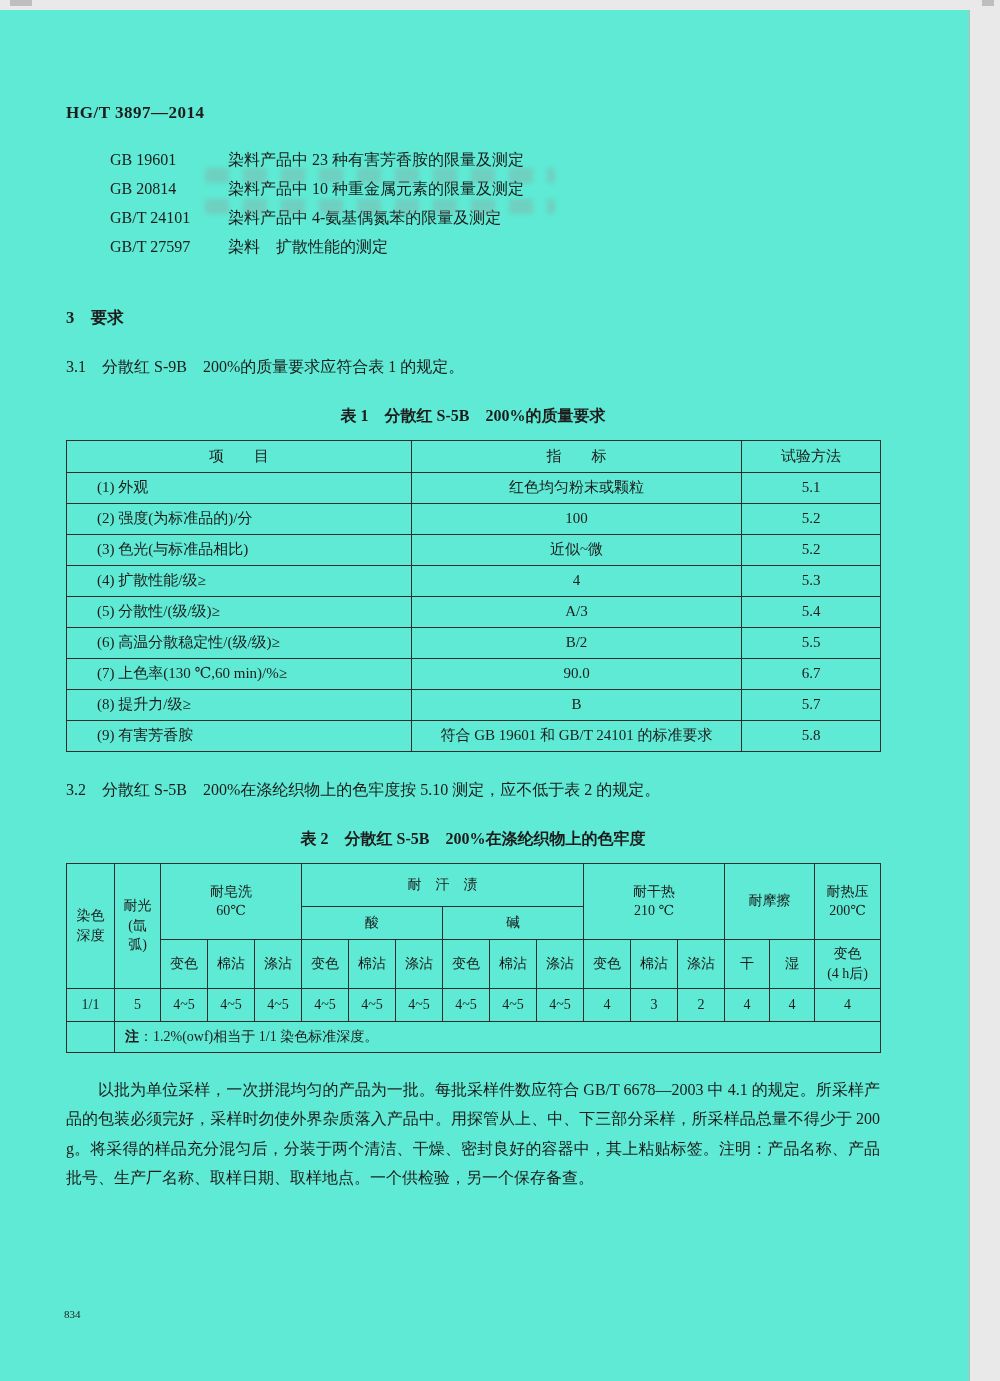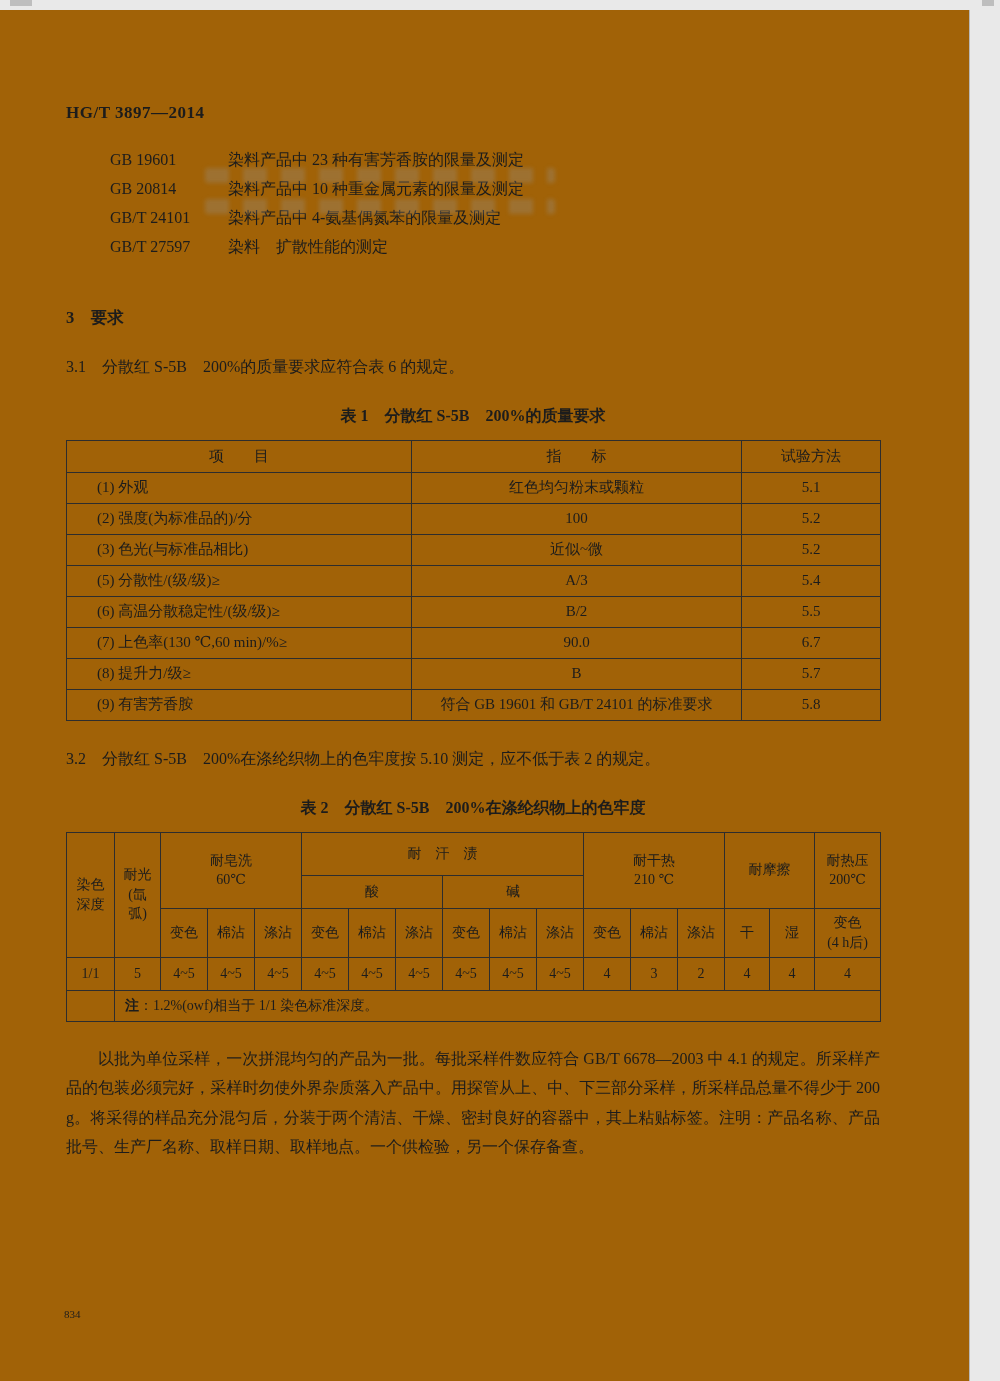--- a/index.html
+++ b/index.html
@@ -7,21 +7,21 @@
     width:1000px; height:1381px;
     background:#e9e9e9;
     font-family:"Liberation Serif","DejaVu Serif",serif;
     color:#1c1c1c;
     overflow:hidden;
   }
   .canvas { position:relative; width:1000px; height:1381px; background:#e9e9e9; overflow:hidden; }
   .page {
     position:absolute; left:0; top:10px;
     width:970px; height:1371px;
-    background:#a16207;
+    background:#5eead4;
     box-sizing:border-box;
     padding:93px 90px 0 66px;
     border-right:1px solid #b9b9b9;
   }
   .artifact { position:absolute; background:#9a9a9a; opacity:.55; }
   .a1 { left:10px; top:0; width:22px; height:6px; }
   .a2 { left:982px; top:0; width:12px; height:6px; }
   .a3 { left:0; top:1366px; width:6px; height:12px; }
 
   .doc-header { font-weight:bold; font-size:17px; letter-spacing:.5px; }
@@ -98,21 +98,21 @@
         <span class="ref-title">染料产品中 4-氨基偶氮苯的限量及测定</span>
       </div>
       <div class="ref-row">
         <span class="ref-code">GB/T 27597</span>
         <span class="ref-title">染料　扩散性能的测定</span>
       </div>
     </div>
 
     <div class="sec-heading">3　要求</div>
 
-    <div class="para">3.1　分散红 S-5B　200%的质量要求应符合表 6 的规定。</div>
+    <div class="para">3.1　分散红 S-9B　200%的质量要求应符合表 1 的规定。</div>
 
     <div class="table-caption">表 1　分散红 S-5B　200%的质量要求</div>
 
     <table class="t1">
       <colgroup>
           <col style="width:345px">
           <col style="width:330px">
           <col style="width:139px">
         </colgroup>
       <tbody>
@@ -143,20 +143,30 @@
       </tr>
       <tr>
         <td class="item-cell">
               <span class="item-flex">
                 <span>(3) 色光(与标准品相比)</span>
                 <span></span>
               </span>
             </td>
         <td>近似~微</td>
         <td>5.2</td>
+      </tr>
+      <tr>
+        <td class="item-cell">
+              <span class="item-flex">
+                <span>(4) 扩散性能/级</span>
+                <span>≥</span>
+              </span>
+            </td>
+        <td>4</td>
+        <td>5.3</td>
       </tr>
       <tr>
         <td class="item-cell">
               <span class="item-flex">
                 <span>(5) 分散性/(级/级)</span>
                 <span>≥</span>
               </span>
             </td>
         <td>A/3</td>
         <td>5.4</td>

